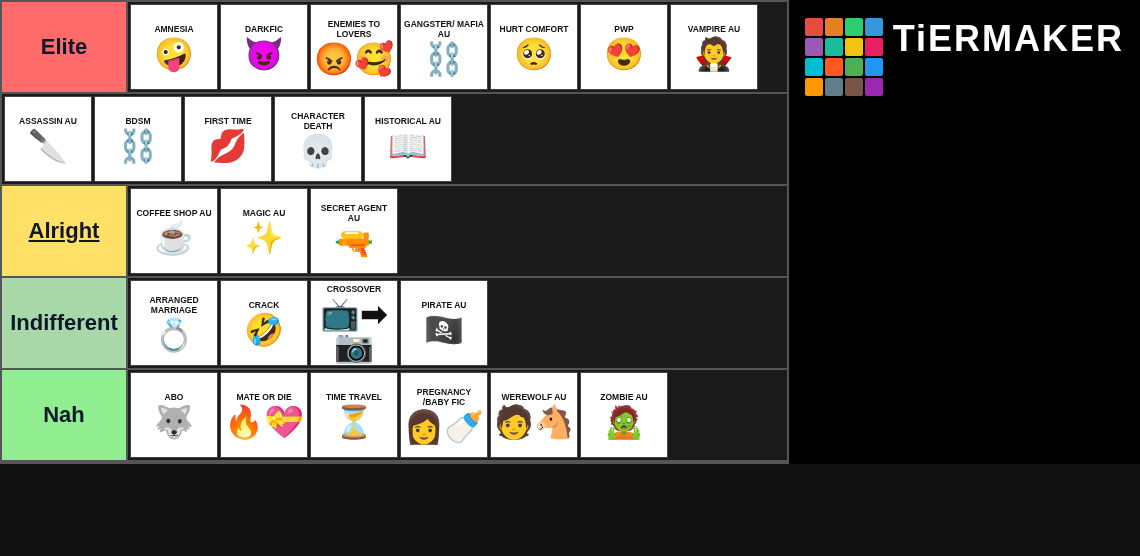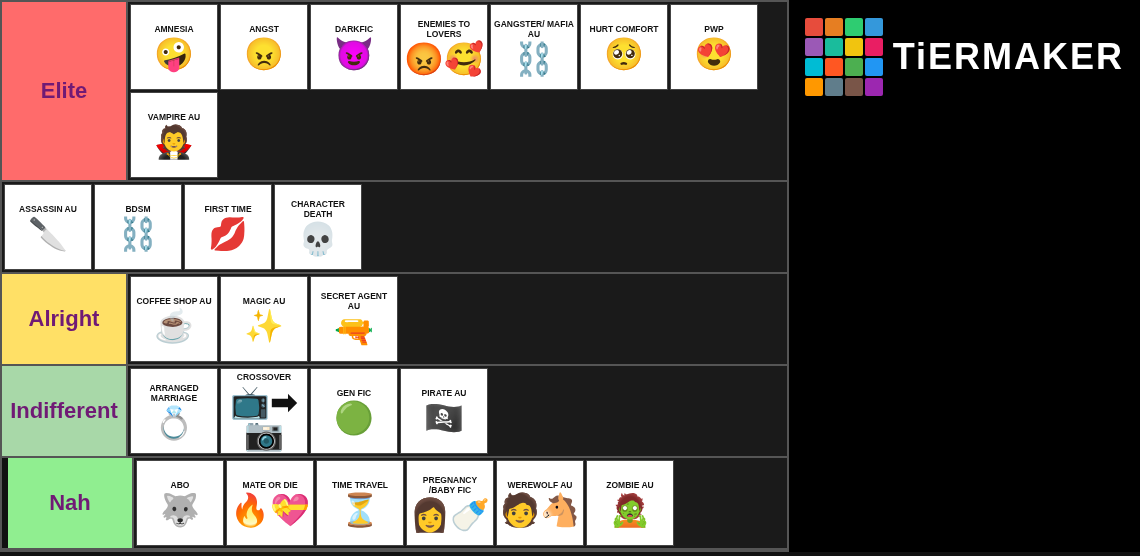--- a/index.html
+++ b/index.html
@@ -23,21 +23,21 @@
       border-bottom: 2px solid #555;
     }
     .tier-label {
       width: 126px;
       min-width: 126px;
       display: flex;
       align-items: center;
       justify-content: center;
       font-size: 22px;
       font-weight: bold;
-      color: #701a75;
+      color: #0f172a;
       border-right: 2px solid #555;
     }
     .tier-items {
       display: flex;
       flex-wrap: wrap;
       flex: 1;
       background: #1a1a1a;
       padding: 2px;
       gap: 2px;
     }
@@ -77,21 +77,20 @@
       flex: 1;
       background: #000;
       display: flex;
       flex-direction: column;
       align-items: center;
       justify-content: flex-start;
       padding-top: 10px;
     }
     .tiermaker-logo {
       display: flex;
-      align-items: center;
       gap: 10px;
       padding: 8px 16px;
     }
     .logo-grid {
       display: grid;
       grid-template-columns: repeat(4, 18px);
       grid-template-rows: repeat(4, 18px);
       gap: 2px;
     }
     .logo-cell {
@@ -117,24 +116,20 @@
   <div class="tier-table">
 
   <div class="tier-row">
         <div class="tier-label" style="background: rgb(255, 107, 107);">Elite</div>
         <div class="tier-items">
           <div class="tier-item">
             <div class="label">AMNESIA</div>
             <div class="emoji">🤪</div>
           </div>
           <div class="tier-item">
-            <div class="label">ANGST</div>
-            <div class="emoji">😠</div>
-          </div>
-          <div class="tier-item">
             <div class="label">DARKFIC</div>
             <div class="emoji">😈</div>
           </div>
           <div class="tier-item">
             <div class="label">ENEMIES TO LOVERS</div>
             <div class="emoji">😡🥰</div>
           </div>
           <div class="tier-item">
             <div class="label">GANGSTER/ MAFIA AU</div>
             <div class="emoji">⛓️</div>
@@ -164,24 +159,28 @@
             <div class="emoji">⛓️</div>
           </div>
           <div class="tier-item">
             <div class="label">FIRST TIME</div>
             <div class="emoji">💋</div>
           </div>
           <div class="tier-item">
             <div class="label">CHARACTER DEATH</div>
             <div class="emoji">💀</div>
           </div>
-        </div>
-      </div>
-      <div class="tier-row">
-        <div class="tier-label" style="background: rgb(255, 224, 102);">Alright</div>
+          <div class="tier-item">
+            <div class="label">HISTORICAL AU</div>
+            <div class="emoji">📖</div>
+          </div>
+        </div>
+      </div>
+      <div class="tier-row">
+        <div class="tier-label" style="background: rgb(255, 224, 102); text-decoration: underline;">Alright</div>
         <div class="tier-items">
           <div class="tier-item">
             <div class="label">COFFEE SHOP AU</div>
             <div class="emoji">☕</div>
           </div>
           <div class="tier-item">
             <div class="label">MAGIC AU</div>
             <div class="emoji">✨</div>
           </div>
           <div class="tier-item">
@@ -191,35 +190,35 @@
         </div>
       </div>
       <div class="tier-row">
         <div class="tier-label" style="background: rgb(168, 216, 168);">Indifferent</div>
         <div class="tier-items">
           <div class="tier-item">
             <div class="label">ARRANGED MARRIAGE</div>
             <div class="emoji">💍</div>
           </div>
           <div class="tier-item">
+            <div class="label">CRACK</div>
+            <div class="emoji">🤣</div>
+          </div>
+          <div class="tier-item">
             <div class="label">CROSSOVER</div>
             <div class="emoji">📺➡📷</div>
           </div>
           <div class="tier-item">
-            <div class="label">GEN FIC</div>
-            <div class="emoji">🟢</div>
-          </div>
-          <div class="tier-item">
             <div class="label">PIRATE AU</div>
             <div class="emoji">🏴‍☠️</div>
           </div>
         </div>
       </div>
       <div class="tier-row">
-        <div class="tier-label" style="background: rgb(144, 238, 144); margin-left: 6px;">Nah</div>
+        <div class="tier-label" style="background: rgb(144, 238, 144);">Nah</div>
         <div class="tier-items">
           <div class="tier-item">
             <div class="label">ABO</div>
             <div class="emoji">🐺</div>
           </div>
           <div class="tier-item">
             <div class="label">MATE OR DIE</div>
             <div class="emoji">🔥💝</div>
           </div>
           <div class="tier-item">

